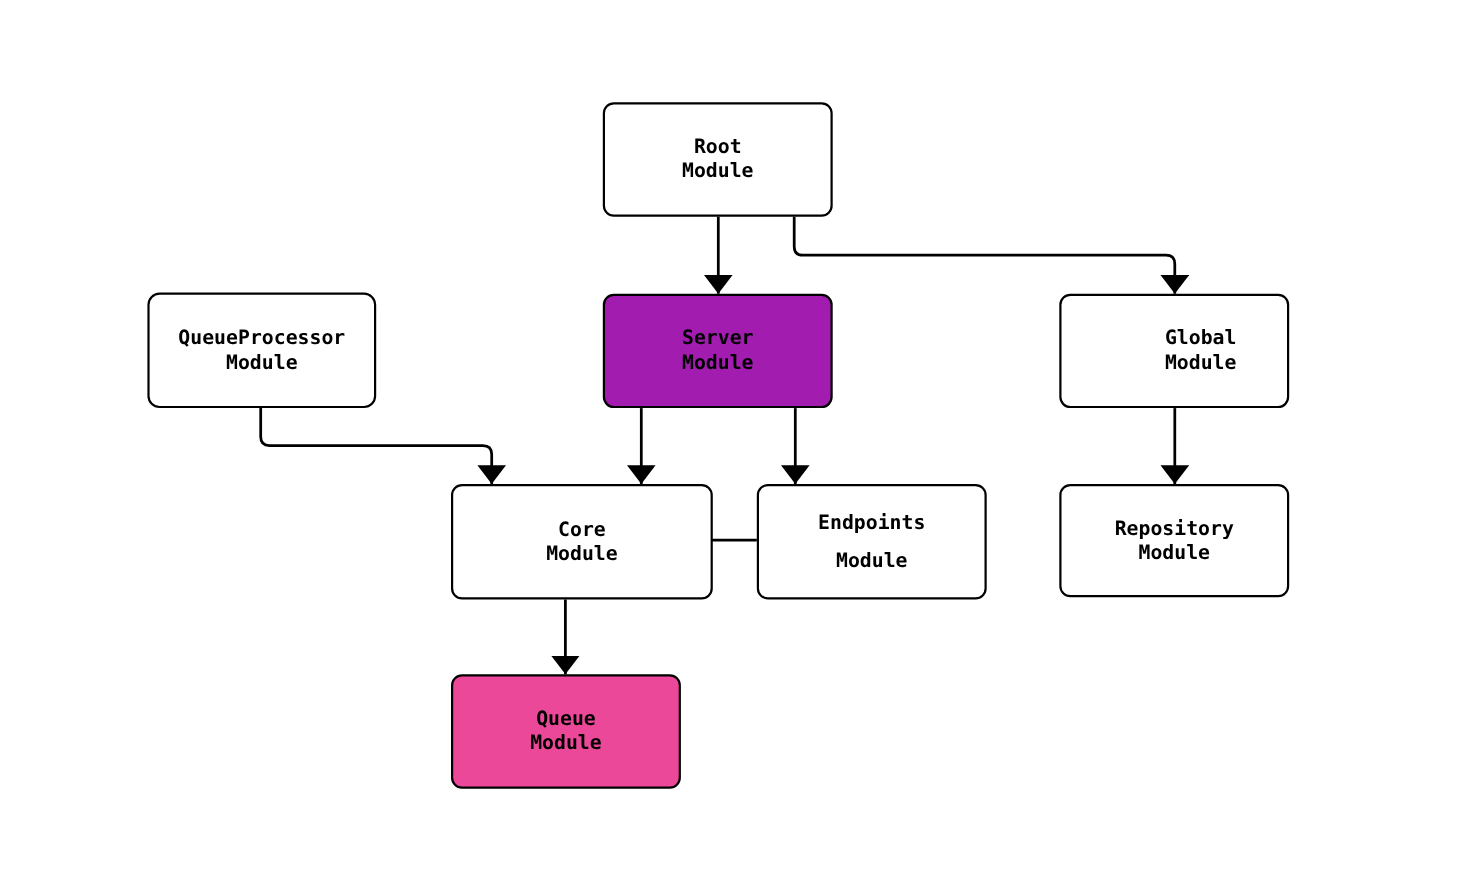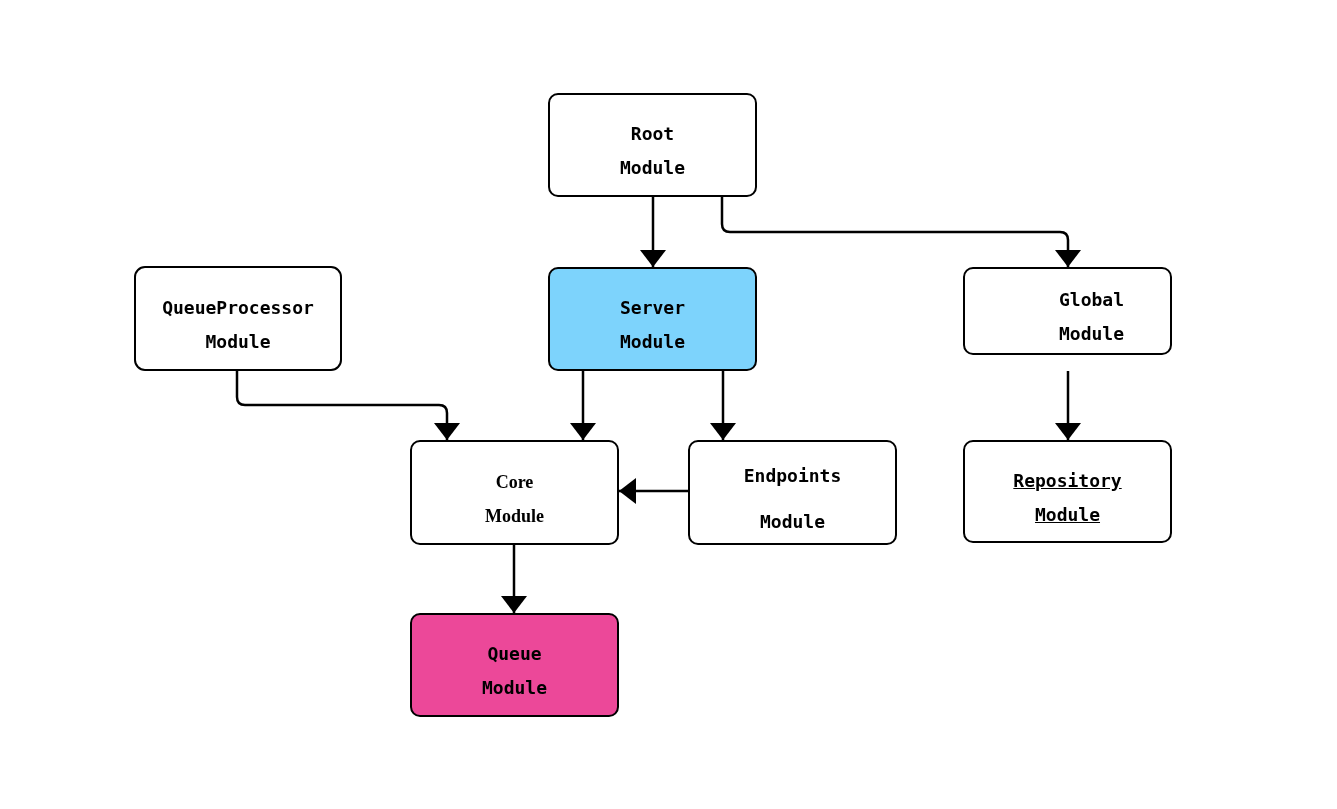--- a/index.html
+++ b/index.html
@@ -39,21 +39,20 @@
     justify-content: center;
     font-weight: bold;
     font-size: 18px;
     line-height: 22px;
     text-align: center;
     color: #000000;
     letter-spacing: 0;
   }
   .node-label-line {
     white-space: pre;
-    margin-top: 12px;
   }
 </style>
 </head>
 <body>
 
 <div class="canvas">
   <svg id="edge-layer" width="1337" height="809" viewBox="0 0 1337 809" xmlns="http://www.w3.org/2000/svg">
     <defs>
       <marker id="arrowhead" markerUnits="userSpaceOnUse" markerWidth="20" markerHeight="28" refX="17" refY="13" orient="auto">
         <path id="arrowhead-shape" d="M0,0 L17,13 L0,26 Z" fill="#000000"></path>
@@ -72,37 +71,37 @@
   </svg>
   <div id="node-layer">
       <div class="node" style="left: 548px; top: 93px; width: 209px; height: 104px; background: rgb(255, 255, 255); border-color: rgb(0, 0, 0); color: rgb(0, 0, 0);">
         <div class="node-label-line">Root</div>
         <div class="node-label-line">Module</div>
       </div>
       <div class="node" style="left: 134px; top: 266px; width: 208px; height: 105px; background: rgb(255, 255, 255); border-color: rgb(0, 0, 0); color: rgb(0, 0, 0); border-radius: 11px;">
         <div class="node-label-line">QueueProcessor</div>
         <div class="node-label-line">Module</div>
       </div>
-      <div class="node" style="left: 548px; top: 267px; width: 209px; height: 104px; background: #7dd3fc; border-color: rgb(0, 0, 0); color: rgb(0, 0, 0);">
+      <div class="node" style="left: 548px; top: 267px; width: 209px; height: 104px; background: #a21caf; border-color: rgb(0, 0, 0); color: rgb(0, 0, 0);">
         <div class="node-label-line">Server</div>
         <div class="node-label-line">Module</div>
       </div>
-      <div class="node" style="left: 963px; top: 267px; width: 209px; height: 88px; background: rgb(255, 255, 255); border-color: rgb(0, 0, 0); color: rgb(0, 0, 0); padding-left: 48px;">
+      <div class="node" style="left: 963px; top: 267px; width: 209px; height: 104px; background: rgb(255, 255, 255); border-color: rgb(0, 0, 0); color: rgb(0, 0, 0); padding-left: 48px;">
         <div class="node-label-line">Global</div>
         <div class="node-label-line">Module</div>
       </div>
-      <div class="node" style="left: 410px; top: 440px; width: 209px; height: 105px; background: rgb(255, 255, 255); border-color: rgb(0, 0, 0); color: rgb(0, 0, 0); font-family: Liberation Serif, serif;">
+      <div class="node" style="left: 410px; top: 440px; width: 238px; height: 105px; background: rgb(255, 255, 255); border-color: rgb(0, 0, 0); color: rgb(0, 0, 0);">
         <div class="node-label-line">Core</div>
         <div class="node-label-line">Module</div>
       </div>
       <div class="node" style="left: 688px; top: 440px; width: 209px; height: 105px; background: rgb(255, 255, 255); border-color: rgb(0, 0, 0); color: rgb(0, 0, 0); gap: 12px;">
         <div class="node-label-line">Endpoints</div>
         <div class="node-label-line">Module</div>
       </div>
-      <div class="node" style="left: 963px; top: 440px; width: 209px; height: 103px; background: rgb(255, 255, 255); border-color: rgb(0, 0, 0); color: rgb(0, 0, 0); text-decoration: underline;">
+      <div class="node" style="left: 963px; top: 440px; width: 209px; height: 103px; background: rgb(255, 255, 255); border-color: rgb(0, 0, 0); color: rgb(0, 0, 0);">
         <div class="node-label-line">Repository</div>
         <div class="node-label-line">Module</div>
       </div>
       <div class="node" style="left: 410px; top: 613px; width: 209px; height: 104px; background: #ec4899; border-color: rgb(0, 0, 0); color: rgb(0, 0, 0);">
         <div class="node-label-line">Queue</div>
         <div class="node-label-line">Module</div>
       </div>
     </div>
 </div>
 

